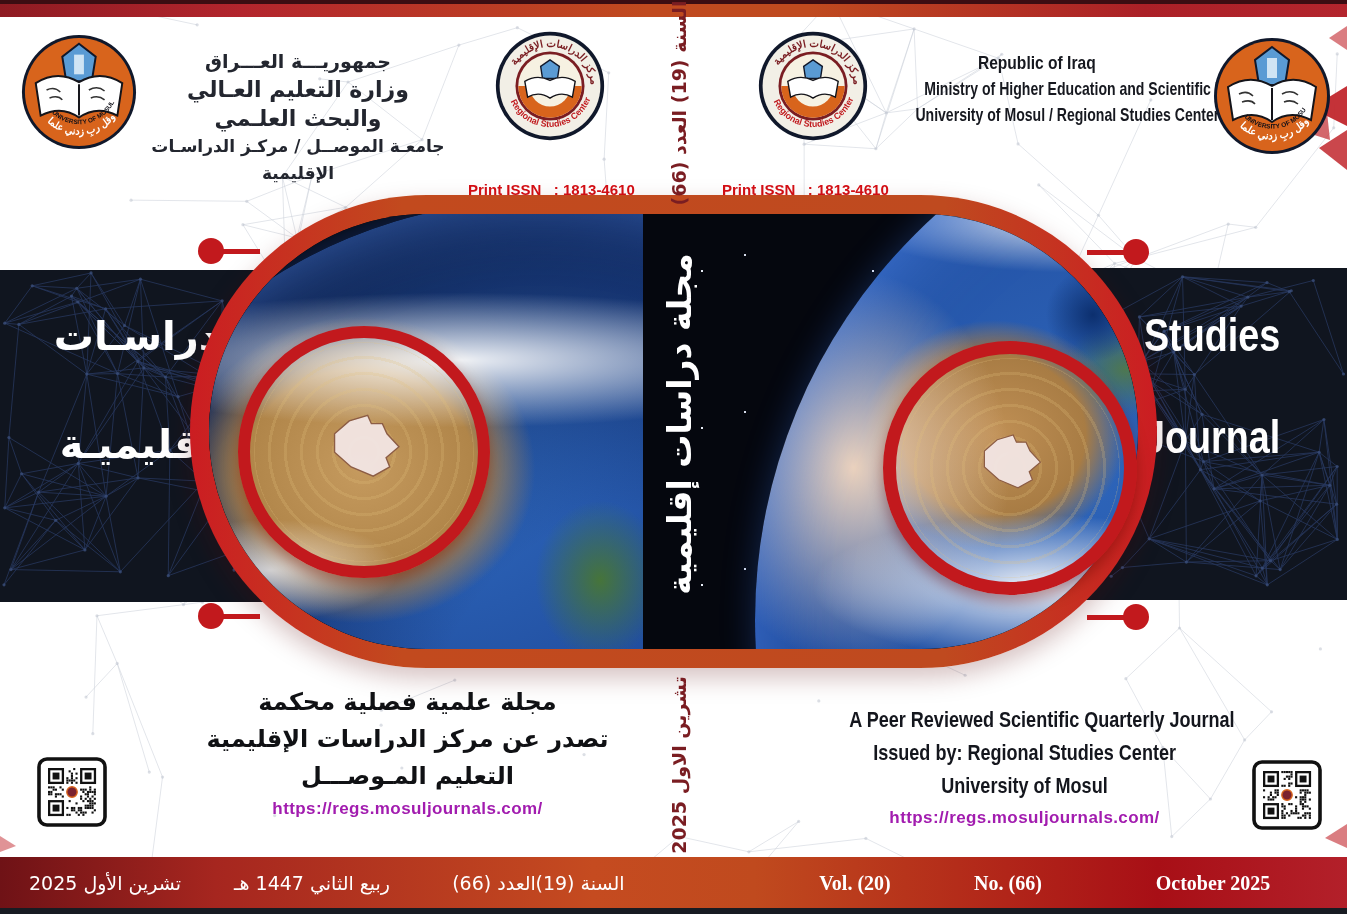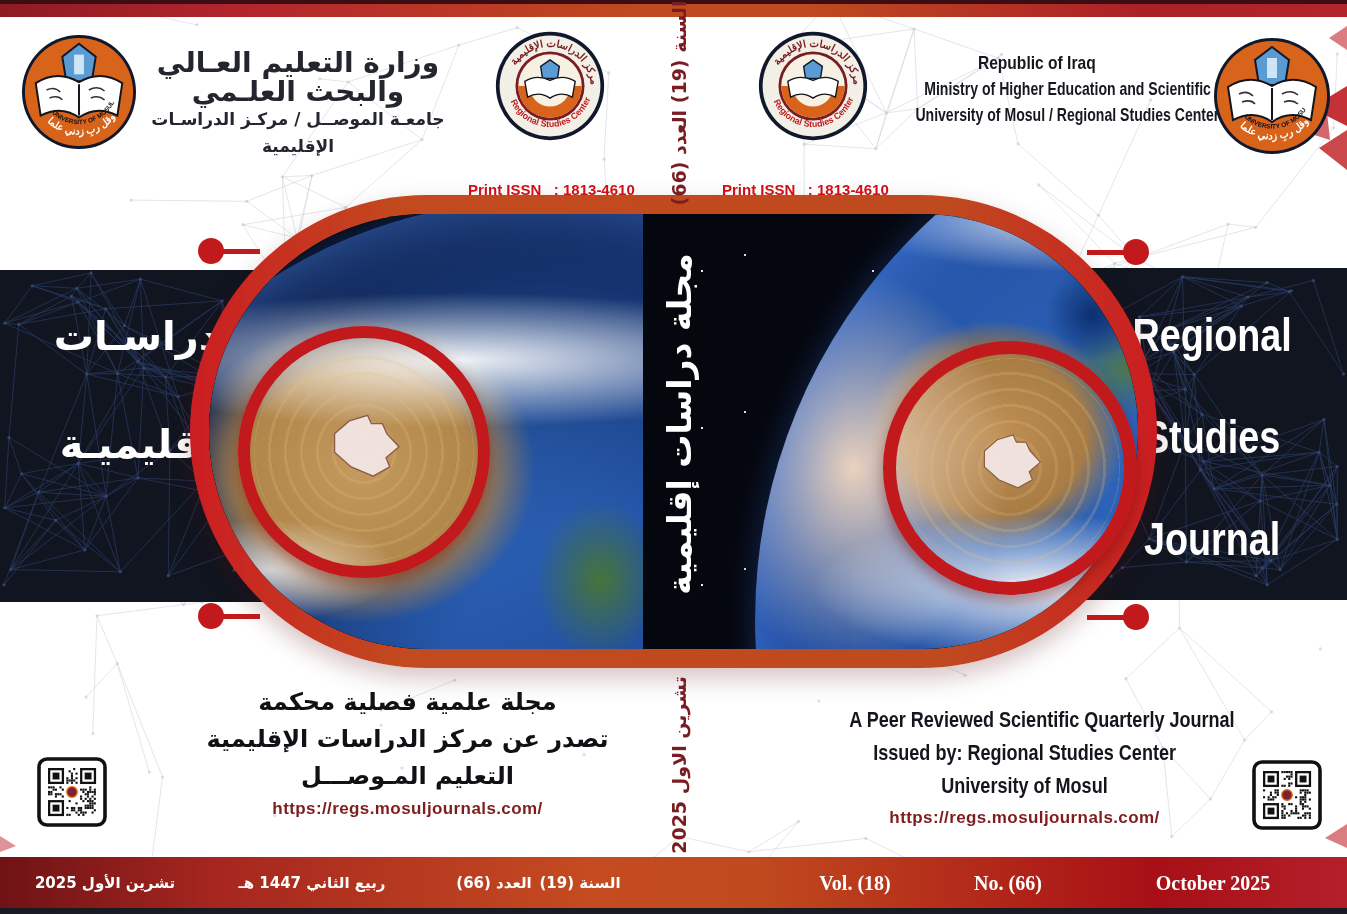--- a/index.html
+++ b/index.html
@@ -10,21 +10,21 @@
   .net-page{left:0;top:0;z-index:0;}
   .accents{z-index:1;}
   
   .top-strip{left:0;top:0;width:1347px;height:17px;z-index:2;
     background:linear-gradient(90deg,#8e1b22 0%,#b3252d 18%,#c04a1f 48%,#bf4a1f 60%,#ab2027 85%,#b3252d 100%);}
   .top-strip::before{content:"";position:absolute;left:0;top:0;width:100%;height:4px;background:#3c0d12;}
   
   .back-header{left:148px;top:48px;width:300px;text-align:center;direction:rtl;color:#23262f;z-index:2;
     font-family:"DejaVu Sans",sans-serif;font-weight:bold;}
   .back-header .l1{font-size:19px;line-height:27px;}
-  .back-header .l2{font-size:28px;line-height:29px;}
+  .back-header .l2{font-size:22px;line-height:29px;}
   .back-header .l3{font-size:17px;line-height:27px;}
   .front-header{left:862px;top:50px;width:350px;text-align:center;color:#16181f;z-index:2;font-weight:bold;}
   .front-header div{font-size:19px;line-height:26px;white-space:nowrap;}
   .cond{display:inline-block;transform:scaleX(.74);transform-origin:center;}
   .cond2{display:inline-block;transform:scaleX(.82);transform-origin:center;}
   .issn{z-index:2;color:#d50f15;font-weight:bold;font-size:15px;line-height:18px;white-space:pre;}
   .back-issn{left:468px;top:145px;}
   .front-issn{left:722px;top:145px;}
   
   .band{background:#10151f;z-index:2;overflow:hidden;}
@@ -91,32 +91,32 @@
   .conn.l .dot{left:0;} .conn.l .line{left:14px;right:0;}
   .conn.r .dot{right:0;} .conn.r .line{right:14px;left:0;}
   
   .spine-txt{z-index:4;white-space:nowrap;font-family:"DejaVu Sans",sans-serif;font-weight:bold;direction:rtl;}
   .spine-top{left:679px;top:103px;transform:translate(-50%,-50%) rotate(-90deg);font-size:19px;color:#7a1d22;}
   .spine-mid{left:679px;top:424px;transform:translate(-50%,-50%) rotate(-90deg);font-size:33px;color:#ffffff;letter-spacing:2px;}
   .spine-bot{left:679px;top:765px;transform:translate(-50%,-50%) rotate(-90deg);font-size:19px;color:#7a1d22;}
   
   .back-about{left:175px;top:684px;width:465px;text-align:center;direction:rtl;color:#101114;z-index:2;
     font-family:"DejaVu Sans",sans-serif;font-weight:bold;font-size:24px;line-height:37px;}
-  .url{z-index:2;text-align:center;font-weight:bold;font-size:17px;color:#7f1d1d;letter-spacing:.4px;}
+  .url{z-index:2;text-align:center;font-weight:bold;font-size:17px;color:#a21caf;letter-spacing:.4px;}
   .back-url{left:175px;top:799px;width:465px;}
   .front-about{left:807px;top:703px;width:435px;text-align:center;color:#14161d;z-index:2;
     font-weight:bold;font-size:22px;line-height:33px;}
   .front-about div{white-space:nowrap;}
   .front-url{left:807px;top:808px;width:435px;}
   .qr{z-index:2;}
   
   .footer-bar{left:0;top:857px;width:1347px;height:51px;z-index:2;
     background:linear-gradient(90deg,#6f1216 0%,#a6261f 16%,#c54b20 44%,#c04a1e 56%,#a80f16 86%,#b3202a 100%);}
   .footer-bar span{position:absolute;top:50%;transform:translate(-50%,-50%);color:#fff;white-space:nowrap;}
-  .f-ar{font-family:"DejaVu Sans",sans-serif;font-weight:bold;font-size:15px;direction:rtl;}
+  .f-ar{font-family:"DejaVu Sans",sans-serif;font-weight:normal;font-size:19px;direction:rtl;}
   .f-en{font-family:"Liberation Serif",serif;font-weight:bold;font-size:20px;}
   .footer-dark{left:0;top:908px;width:1347px;height:6px;background:#181b22;z-index:2;}
   .logo{z-index:2;}
 </style>
 </head>
 <body>
 
 <div class="cover">
 
   <svg class="abs net-page" width="1347" height="914">
@@ -415,20 +415,21 @@
     <path d="M60,50 Q38,37 16,51 L21,84 Q42,73 60,86 Q78,73 99,84 L104,51 Q82,37 60,50 Z" fill="#ffffff" stroke="#14141a" stroke-width="2"></path>
     <path d="M60,52 L60,84" stroke="#14141a" stroke-width="2"></path>
     <path d="M27,58 q8,-4 14,2 M30,66 q9,-3 13,2 M70,58 q9,-5 16,1 M72,66 q8,-3 14,2" stroke="#333" stroke-width="1.6" fill="none"></path>
     <path id="uomArcB" d="M25,72 A40 40 0 0 0 95,72" fill="none"></path>
     <text font-size="6.5" fill="#101018" font-weight="bold"><textPath href="#uomArcB" startOffset="14%">UNIVERSITY OF MOSUL</textPath></text>
     <path id="uomArcM" d="M14,66 A47 47 0 0 0 106,66" fill="none"></path>
     <text font-size="10" fill="#ffffff" font-weight="bold"><textPath href="#uomArcM" startOffset="22%">وقل ربِ زدني علما</textPath></text>
   </svg>
 
   <div class="abs back-header">
+    <div class="l1">جمهوريـــة العـــراق</div>
     <div class="l2">وزارة التعليم العـالي والبحث العلـمي</div>
     <div class="l3">جامعـة الموصــل / مركـز الدراسـات الإقليمية</div>
   </div>
 
   <svg class="abs logo" width="112" height="112" viewBox="0 0 120 120" style="left:494px;top:30px;">
     <circle cx="60" cy="60" r="58" fill="#10182b"></circle>
     <circle cx="60" cy="60" r="54" fill="#f2efe6"></circle>
     <circle cx="60" cy="60" r="37" fill="#7a1d22"></circle>
     <circle cx="60" cy="60" r="34" fill="#f6f1e2"></circle>
     <path d="M26,60 A34 34 0 0 0 94,60 L82,60 A22 22 0 0 1 38,60 Z" fill="#d8641c"></path>
@@ -871,21 +872,20 @@
         <circle cx="108.39682048559189" cy="173.15139412879944" r="1.6" fill="#3a4d79" opacity="0.8"></circle>
         <circle cx="60.96089458465576" cy="105.81088864803314" r="1.6" fill="#3a4d79" opacity="0.8"></circle>
         <circle cx="123.42881047725677" cy="201.7175316810608" r="1.6" fill="#3a4d79" opacity="0.8"></circle>
         <circle cx="73.86044633388519" cy="122.764883518219" r="1.6" fill="#3a4d79" opacity="0.8"></circle>
         <circle cx="109.36922299861908" cy="294.0356545448303" r="1.6" fill="#3a4d79" opacity="0.8"></circle>
         <circle cx="72.17700326442719" cy="270.8435654640198" r="1.6" fill="#3a4d79" opacity="0.8"></circle>
         <circle cx="108.29813039302826" cy="121.25429010391235" r="1.6" fill="#3a4d79" opacity="0.8"></circle>
         <circle cx="252.70739686489105" cy="217.28858041763306" r="1.6" fill="#3a4d79" opacity="0.8"></circle>
       </svg>
     <div class="txt">
-      <div><span class="cond2">Regional</span></div>
       <div><span class="cond2">Studies</span></div>
       <div><span class="cond2">Journal</span></div>
     </div>
   </div>
 
   <div class="abs stadium">
     <div class="stadium-inner">
       <div class="stars"></div>
       <div class="earth-clip clip-l">
           <div class="earth earth-l"></div>
@@ -1149,19 +1149,19 @@
       <rect x="15.58" y="47.64" width="6.87" height="6.87" fill="#111"></rect>
       <circle cx="35" cy="35" r="6.6" fill="#fff"></circle>
       <circle cx="35" cy="35" r="5.2" fill="#7a2230" stroke="#d8641c" stroke-width="1.4"></circle>
     </svg>
 
   <div class="abs footer-bar">
     <span class="f-ar" style="left:105px;">تشرين الأول 2025</span>
     <span class="f-ar" style="left:312px;">ربيع الثاني 1447 هـ</span>
     <span class="f-ar" style="left:494px;">العدد (66)</span>
     <span class="f-ar" style="left:580px;">السنة (19)</span>
-    <span class="f-en" style="left:855px;">Vol. (18)</span>
+    <span class="f-en" style="left:855px;">Vol. (20)</span>
     <span class="f-en" style="left:1008px;text-align:center;">No. (66)</span>
     <span class="f-en" style="left:1213px;font-family:Liberation Serif, serif;">October 2025</span>
   </div>
   <div class="abs footer-dark"></div>
 
 </div>
 
 </body></html>

